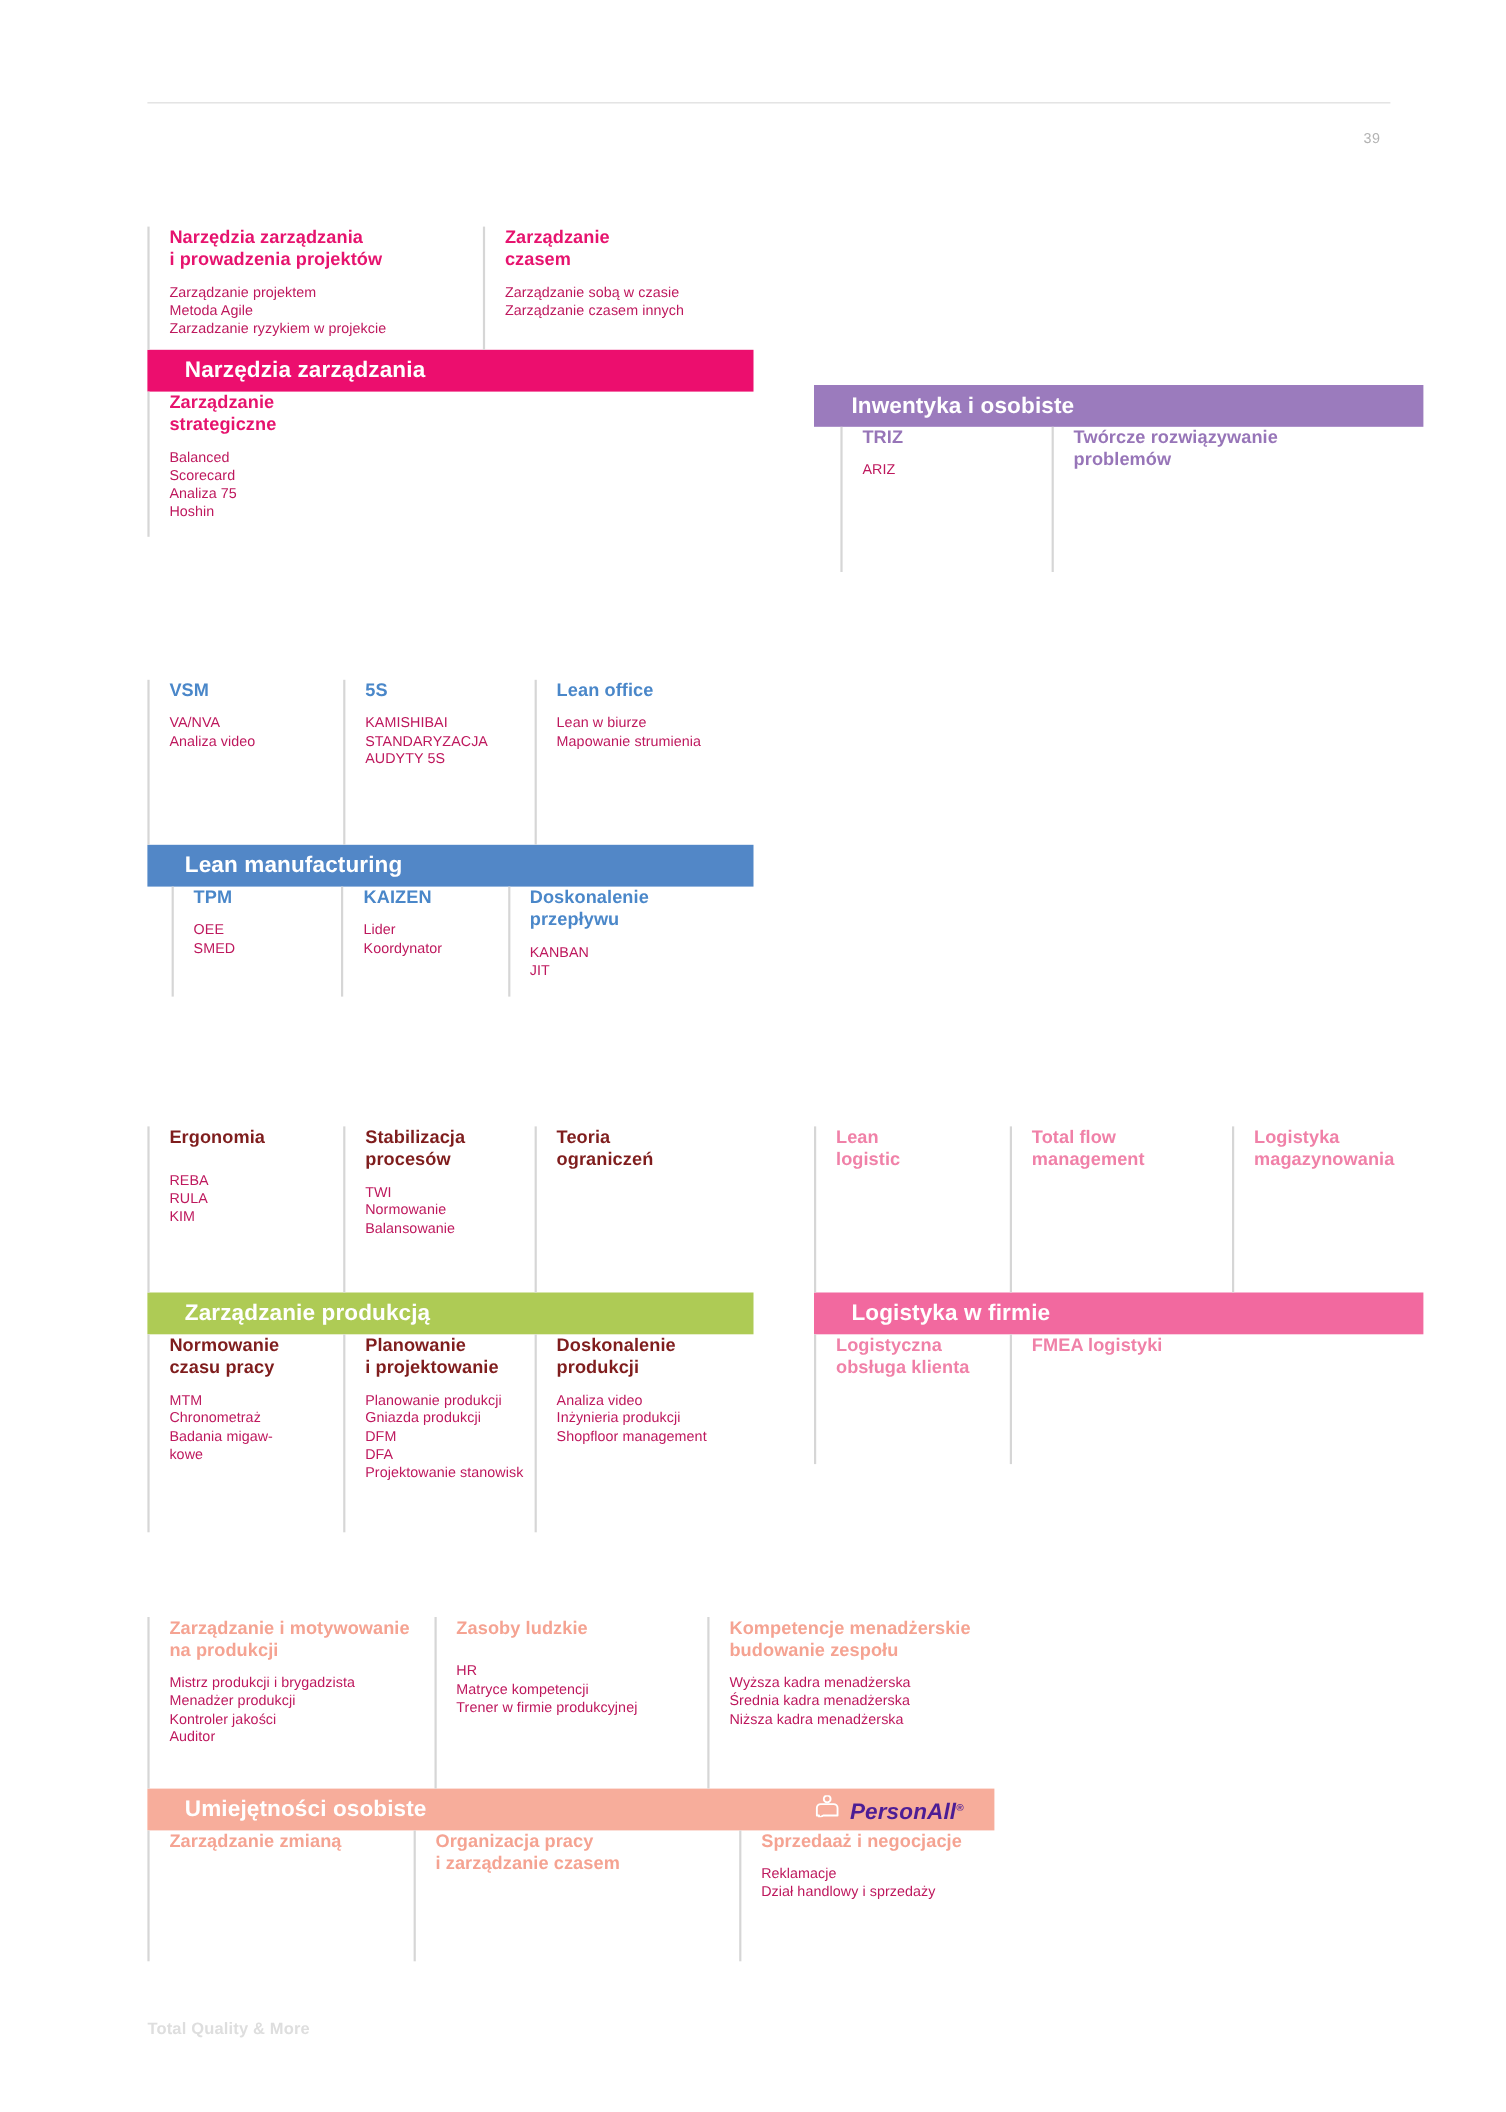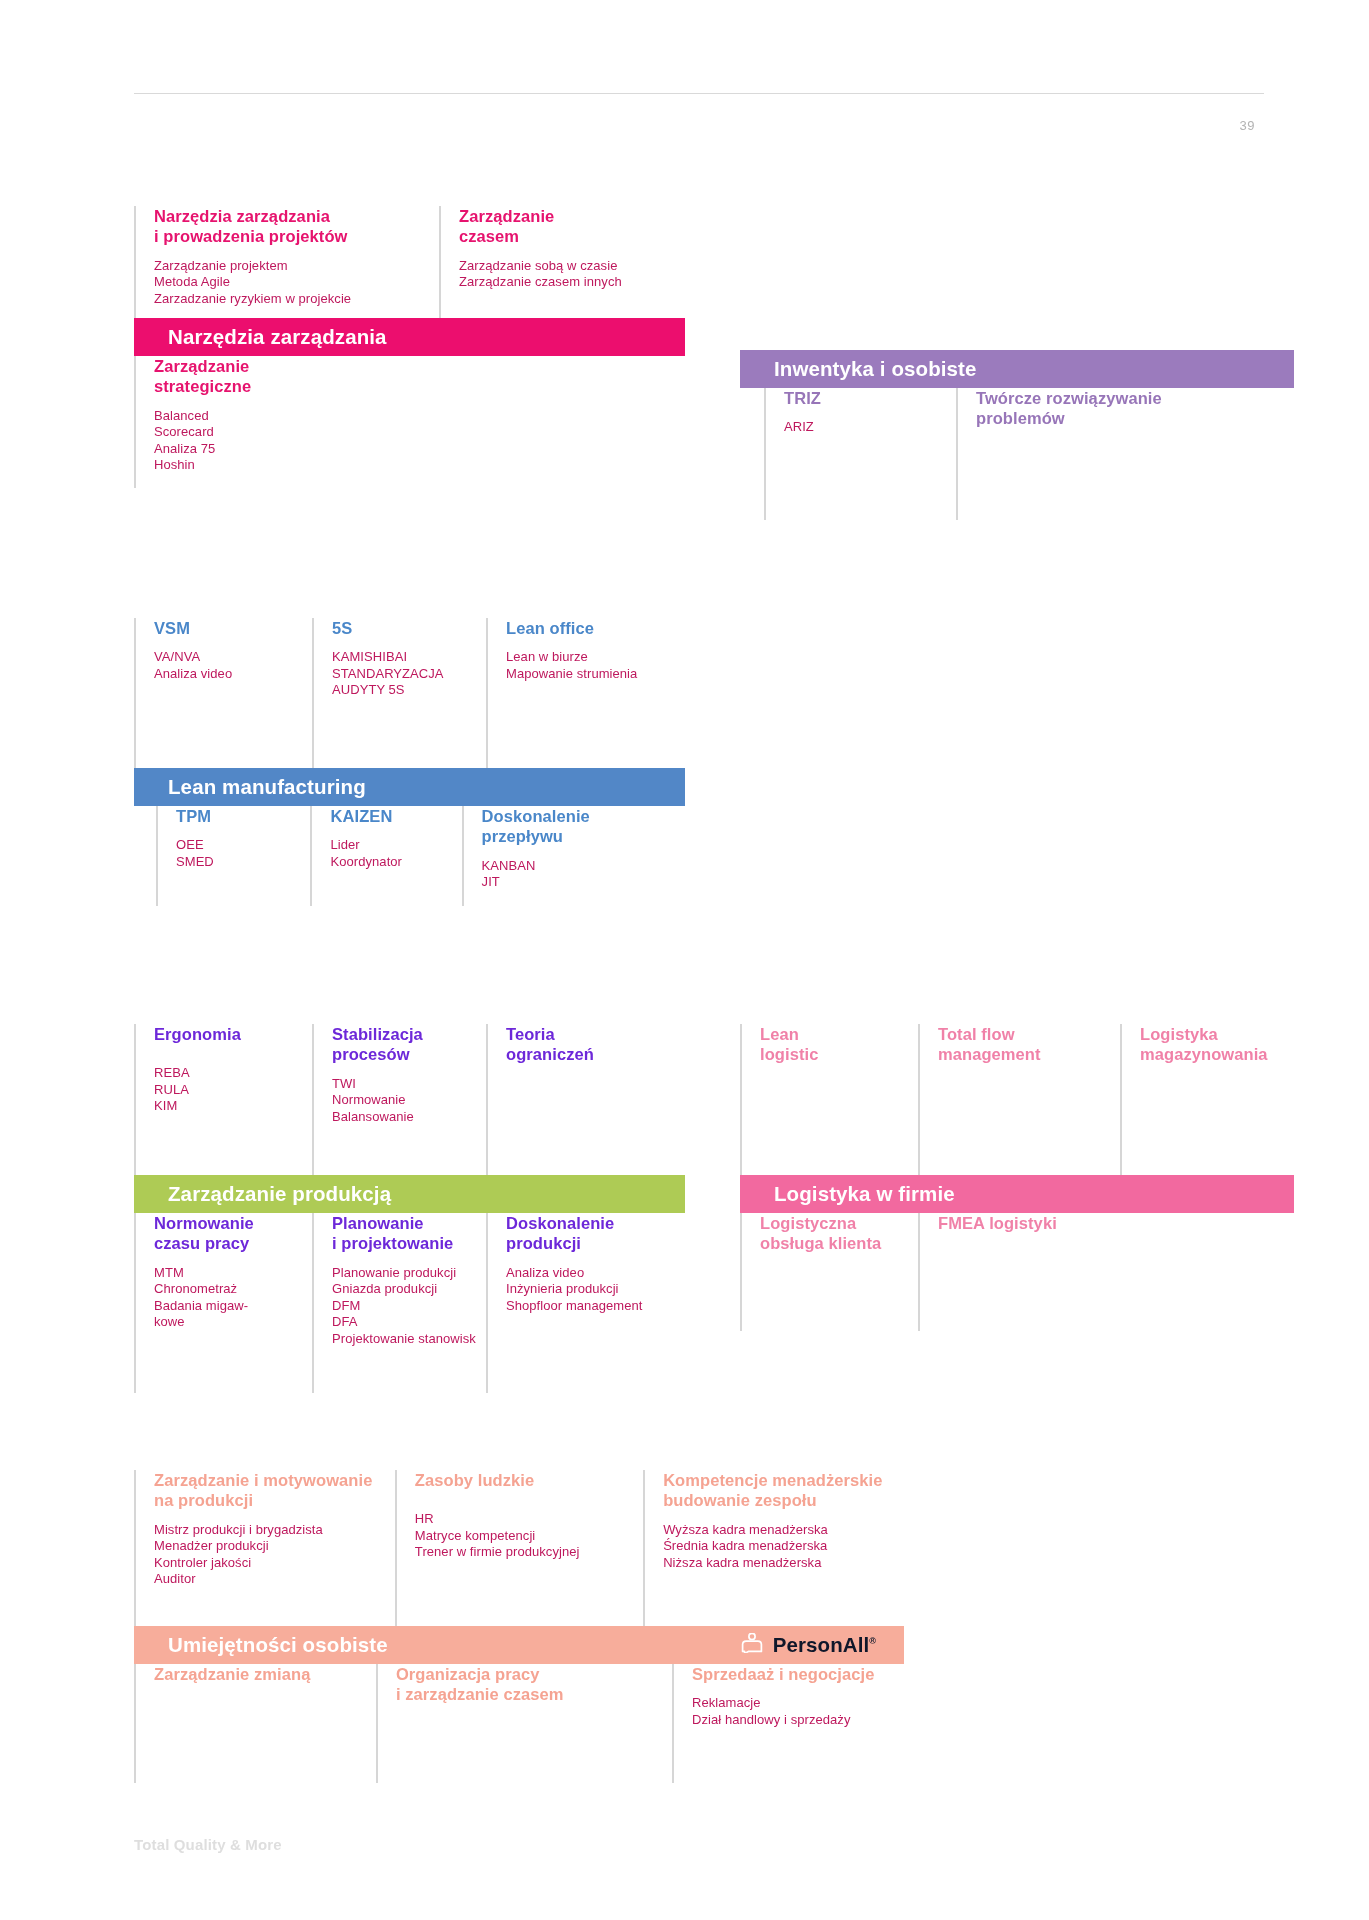--- a/index.html
+++ b/index.html
@@ -83,26 +83,27 @@
     color: #ffffff;
     font-weight: 700;
     font-size: 20.5px;
     letter-spacing: .005em;
   }
   .banner-title { line-height: 1; }
 
   
   .brand {
     display: flex;
-    align-items: center;
+    align-items: flex-end;
     gap: 9px;
     font-weight: 700;
     font-size: 20.5px;
-    color: #0f172a;
+    color: #4c1d95;
     padding-right: 8px;
+    font-style: italic;
   }
   .brand-mark { display: block; }
   .brand-name { position: relative; line-height: 1; }
   .brand-name sup {
     font-size: 9px;
     vertical-align: super;
     line-height: 1;
   }
 
   
@@ -119,21 +120,21 @@
   
   .t-magenta .col-title { color: #e6136e; }
   .t-magenta .banner    { background: #ec0e6e; }
 
   .t-purple  .col-title { color: #9775b8; }
   .t-purple  .banner    { background: #9b7bbd; }
 
   .t-blue    .col-title { color: #4a87c9; }
   .t-blue    .banner    { background: #5287c7; }
 
-  .t-green   .col-title { color: #6d28d9; }
+  .t-green   .col-title { color: #7f1d1d; }
   .t-green   .banner    { background: #aecb55; }
 
   .t-pink    .col-title { color: #f081a8; }
   .t-pink    .banner    { background: #f2699f; }
 
   .t-salmon  .col-title { color: #f5a392; }
   .t-salmon  .banner    { background: #f7ad9b; }
 </style>
 </head>
 <body>

